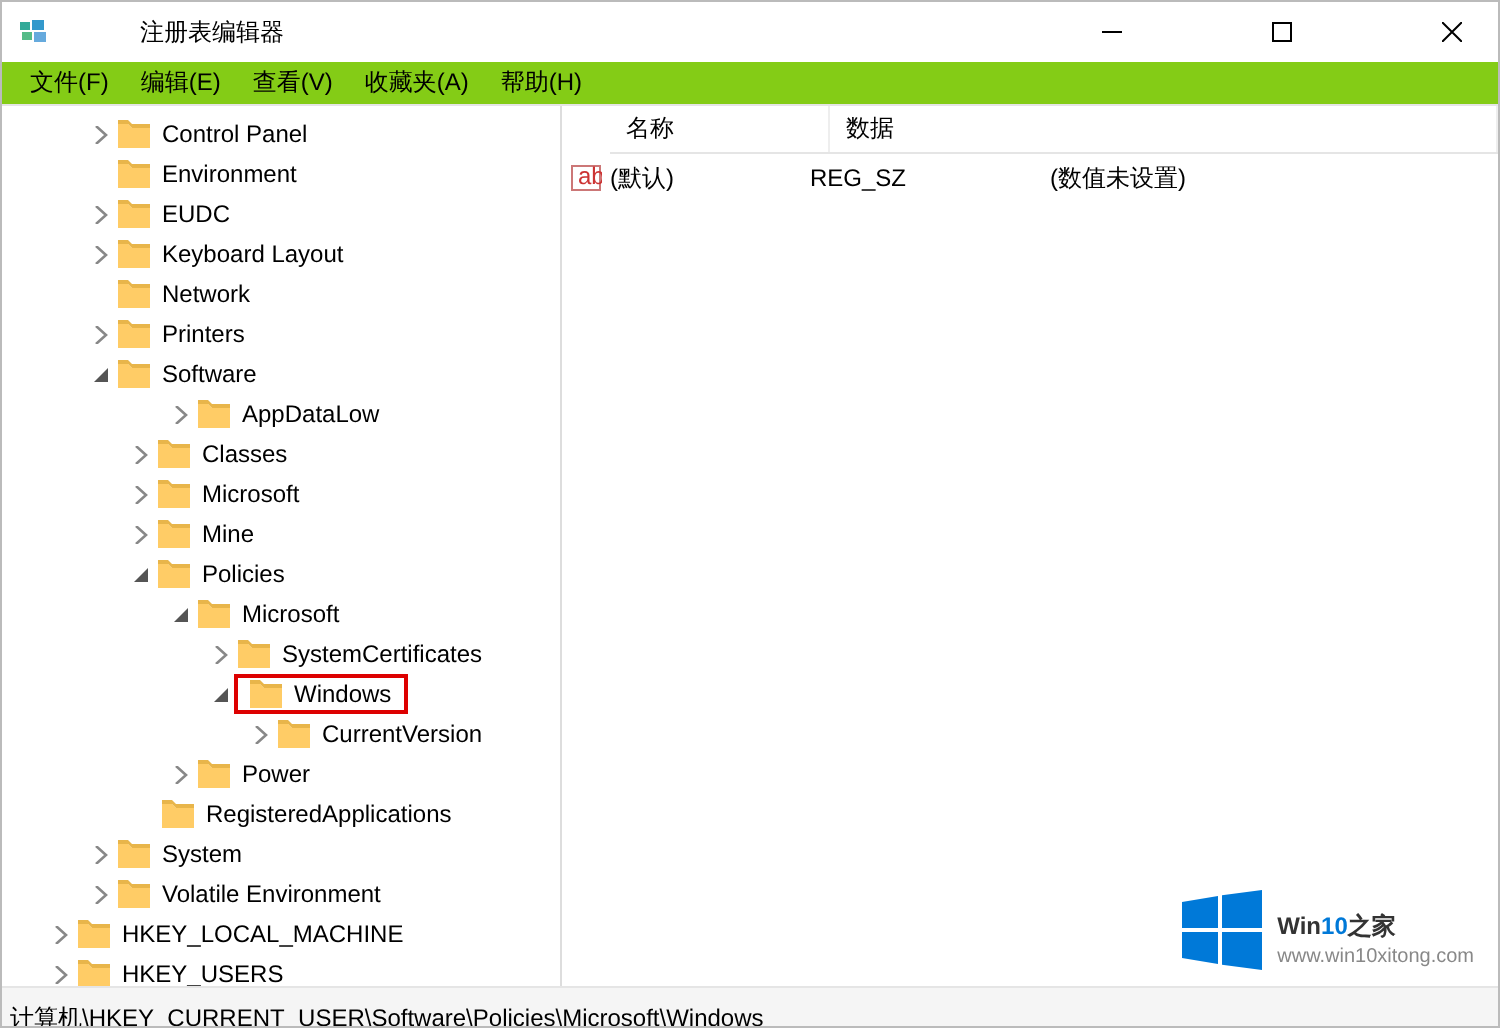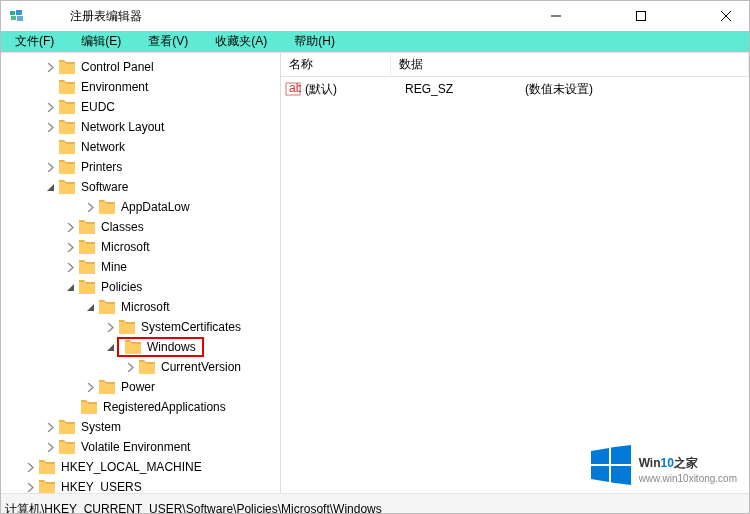--- a/index.html
+++ b/index.html
@@ -3,30 +3,30 @@
 <meta charset="utf-8">
 <style>
 * { box-sizing: border-box; margin: 0; padding: 0; font-family: "Microsoft YaHei", "Segoe UI", sans-serif; font-size: 12px; }
 body { background: #fff; width: 750px; height: 514px; overflow: hidden; position: relative; border: 1px solid #bbb; }
 .titlebar { height: 30px; display: flex; align-items: center; padding-left: 8px; background: #fff; gap: 39px; }
 .titlebar .app-icon { width: 16px; height: 16px; margin-right: 6px; }
 .titlebar .title { flex: 0 0 auto; color: #000; }
 .titlebar .spacer { flex: 1; }
 .win-btn { width: 46px; height: 30px; display: flex; align-items: center; justify-content: center; color: #333; }
 .win-btn svg { width: 10px; height: 10px; }
-.menubar { height: 22px; display: flex; align-items: flex-end; padding-left: 6px; border-bottom: 1px solid #e5e5e5; background: #5eead4; gap: 11px; }
+.menubar { height: 22px; display: flex; align-items: flex-end; padding-left: 6px; border-bottom: 1px solid #e5e5e5; background: #84cc16; }
 .menu-item { padding: 2px 8px; color: #000; }
 .content { display: flex; height: calc(100% - 30px - 22px - 20px); }
 .tree-pane { width: 280px; border-right: 1px solid #ddd; overflow: hidden; position: relative; }
 .tree-scroll { height: 100%; overflow-y: auto; overflow-x: hidden; }
 .tree-scroll::-webkit-scrollbar { width: 16px; }
 .tree-scroll::-webkit-scrollbar-track { background: #f0f0f0; }
 .tree-scroll::-webkit-scrollbar-thumb { background: #c0c0c0; border: 2px solid #f0f0f0; border-radius: 2px; }
 .list-pane { flex: 1; position: relative; }
-.list-header { height: 24px; display: flex; align-items: center; border-bottom: 1px solid #e5e5e5; background: #fff; }
+.list-header { height: 24px; display: flex; align-items: center; border-bottom: 1px solid #e5e5e5; background: #fff; margin-left: 24px; }
 .col { padding-left: 8px; border-right: 1px solid #eee; height: 100%; display: flex; align-items: center; color: #000; }
 .col-name { width: 110px; }
 .col-type { width: 120px; }
 .col-data { flex: 1; }
 .list-body { padding-top: 2px; }
 .list-row { height: 20px; display: flex; align-items: center; }
 .value-icon { width: 16px; height: 16px; margin-left: 4px; margin-right: 4px; flex-shrink: 0; }
 .cell-name { width: 92px; padding-left: 0; }
 .cell-type { width: 120px; padding-left: 8px; }
 .cell-data { flex: 1; padding-left: 8px; }
@@ -123,21 +123,21 @@
         <div class="node" style="padding-left:42px">
             <span class="expander">
               <svg viewBox="0 0 9 9">
                 <path d="M2 0 L7 4.5 L2 9" fill="none" stroke="#888" stroke-width="1.3"></path>
               </svg>
             </span>
             <svg class="folder" viewBox="0 0 16 14">
               <path d="M0 2 L5 2 L7 4 L16 4 L16 14 L0 14 Z" fill="#fc6"></path>
               <path d="M0 2 L5 2 L7 4 L16 4 L16 2 L7 2 L5 0 L0 0 Z" fill="#e8b54a"></path>
             </svg>
-            <span class="node-label">Network Layout</span>
+            <span class="node-label">Keyboard Layout</span>
           </div>
         <div class="node" style="padding-left:42px">
             <span class="expander"></span>
             <svg class="folder" viewBox="0 0 16 14">
               <path d="M0 2 L5 2 L7 4 L16 4 L16 14 L0 14 Z" fill="#fc6"></path>
               <path d="M0 2 L5 2 L7 4 L16 4 L16 2 L7 2 L5 0 L0 0 Z" fill="#e8b54a"></path>
             </svg>
             <span class="node-label">Network</span>
           </div>
         <div class="node" style="padding-left:42px">

